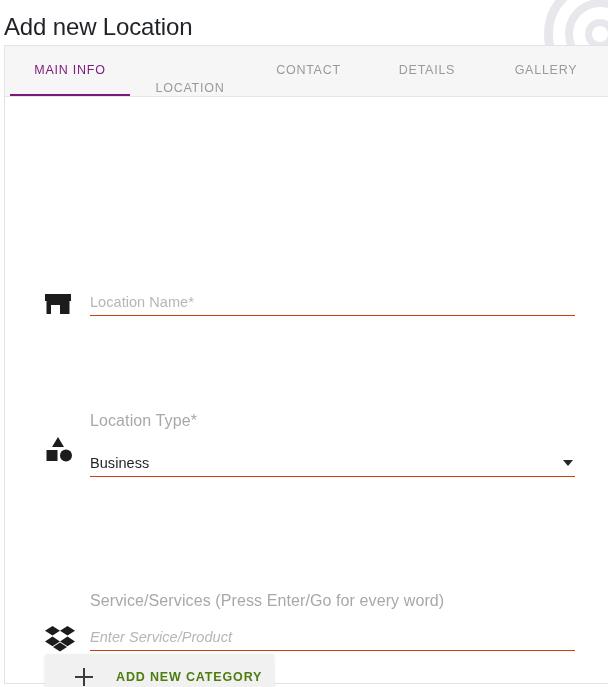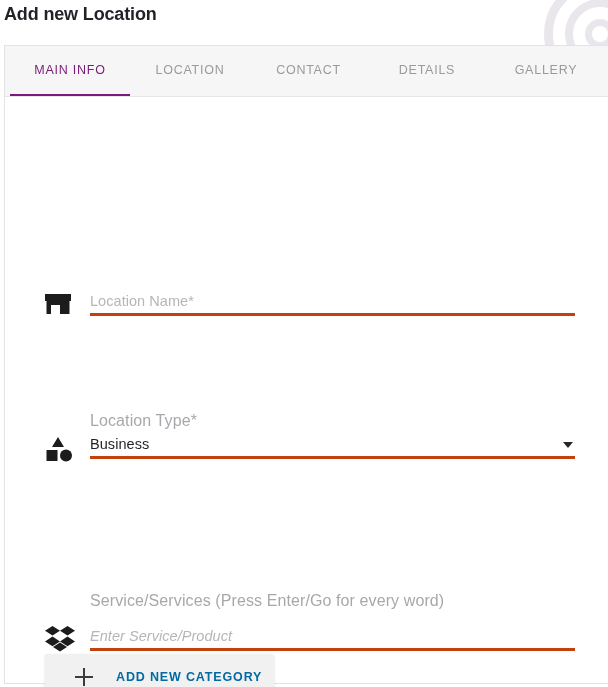--- a/index.html
+++ b/index.html
@@ -38,24 +38,24 @@
     border-style: solid;
     border-color: #e9e7ec;
   }
   .wm-ring.r1 { width: 112px; height: 112px; border-width: 9px; top: 4px; left: 4px; }
   .wm-ring.r2 { width: 70px;  height: 70px;  border-width: 8px; top: 25px; left: 25px; }
   .wm-ring.r3 { width: 30px;  height: 30px;  border-width: 7px; top: 45px; left: 45px; }
 
   
   .page-title {
     position: absolute;
-    top: 1px;
+    top: 14px;
     left: 4px;
-    font-size: 18px;
-    font-weight: bold;
+    font-size: 24px;
+    font-weight: normal;
     color: #1f2227;
     letter-spacing: -0.15px;
     z-index: 3;
     line-height: 26px;
   }
 
   
   .card {
     position: absolute;
     top: 45px;
@@ -87,21 +87,21 @@
     font-size: 12.5px;
     letter-spacing: 0.75px;
     color: #9a9a9e;
     cursor: pointer;
     padding: 0 0 1px 0;
     user-select: none;
     white-space: nowrap;
     margin-top: 36px;
   }
   .tab.t0 { width: 120px; margin-left: 5px; }
-  .tab.t1 { width: 120px; }
+  .tab.t1 { width: 120px; align-items: flex-end; }
   .tab.t2 { width: 120px; }
   .tab.t3 { width: 117px; }
   .tab.t4 { width: 118px; }
   .tab.active {
     color: #7b1a7b;
   }
   .tab.active::after {
     content: "";
     position: absolute;
     left: 0;
@@ -140,21 +140,21 @@
     left: 85px;
     font-size: 16px;
     color: #a8a8ac;
     letter-spacing: 0.1px;
   }
 
   .field-control {
     position: absolute;
     left: 85px;
     width: 485px;
-    border-bottom: 3px solid #c2410c;
+    border-bottom: 1px solid #c2410c;
     height: 28px;
     display: flex;
     align-items: center;
     cursor: text;
   }
   .field-control.select { cursor: pointer; }
 
   .field-text {
     font-size: 14.5px;
     color: #1f2227;
@@ -176,21 +176,21 @@
   }
 
   
   .f-name      { top: 95px; }
   .f-name .field-icon    { top: 95px; }
   .f-name .field-control { top: 96px; }
 
   .f-type      { top: 155px; }
   .f-type .field-label   { top: 160px; }
   .f-type .field-icon    { top: 180px; }
-  .f-type .field-control { top: 179px; }
+  .f-type .field-control { top: 197px; }
 
   .f-products  { top: 245px; }
   .f-products .field-label   { top: 250px; }
   .f-products .field-icon    { top: 280px; }
   .f-products .field-control { top: 281px; font-style: italic; }
 
   .f-bizType   { top: 345px; }
 
   
   .f-category { top: 470px; }
@@ -224,21 +224,21 @@
     content: "";
     position: absolute;
     background: #3c3c40;
   }
   .add-btn .plus::before { left: 8px; top: 0;  width: 2px; height: 18px; }
   .add-btn .plus::after  { top: 8px;  left: 0; width: 18px; height: 2px; }
   .add-btn .btn-label {
     font-size: 12.5px;
     font-weight: bold;
     letter-spacing: 0.85px;
-    color: #0369a1;
+    color: #4d7c0f;
   }
 
   
   .icon-store { position: relative; width: 26px; height: 24px; }
   .icon-shapes { position: relative; width: 28px; height: 28px; }
   .icon-dropbox { position: relative; width: 30px; height: 26px; }
 </style>
 </head>
 <body>
 

